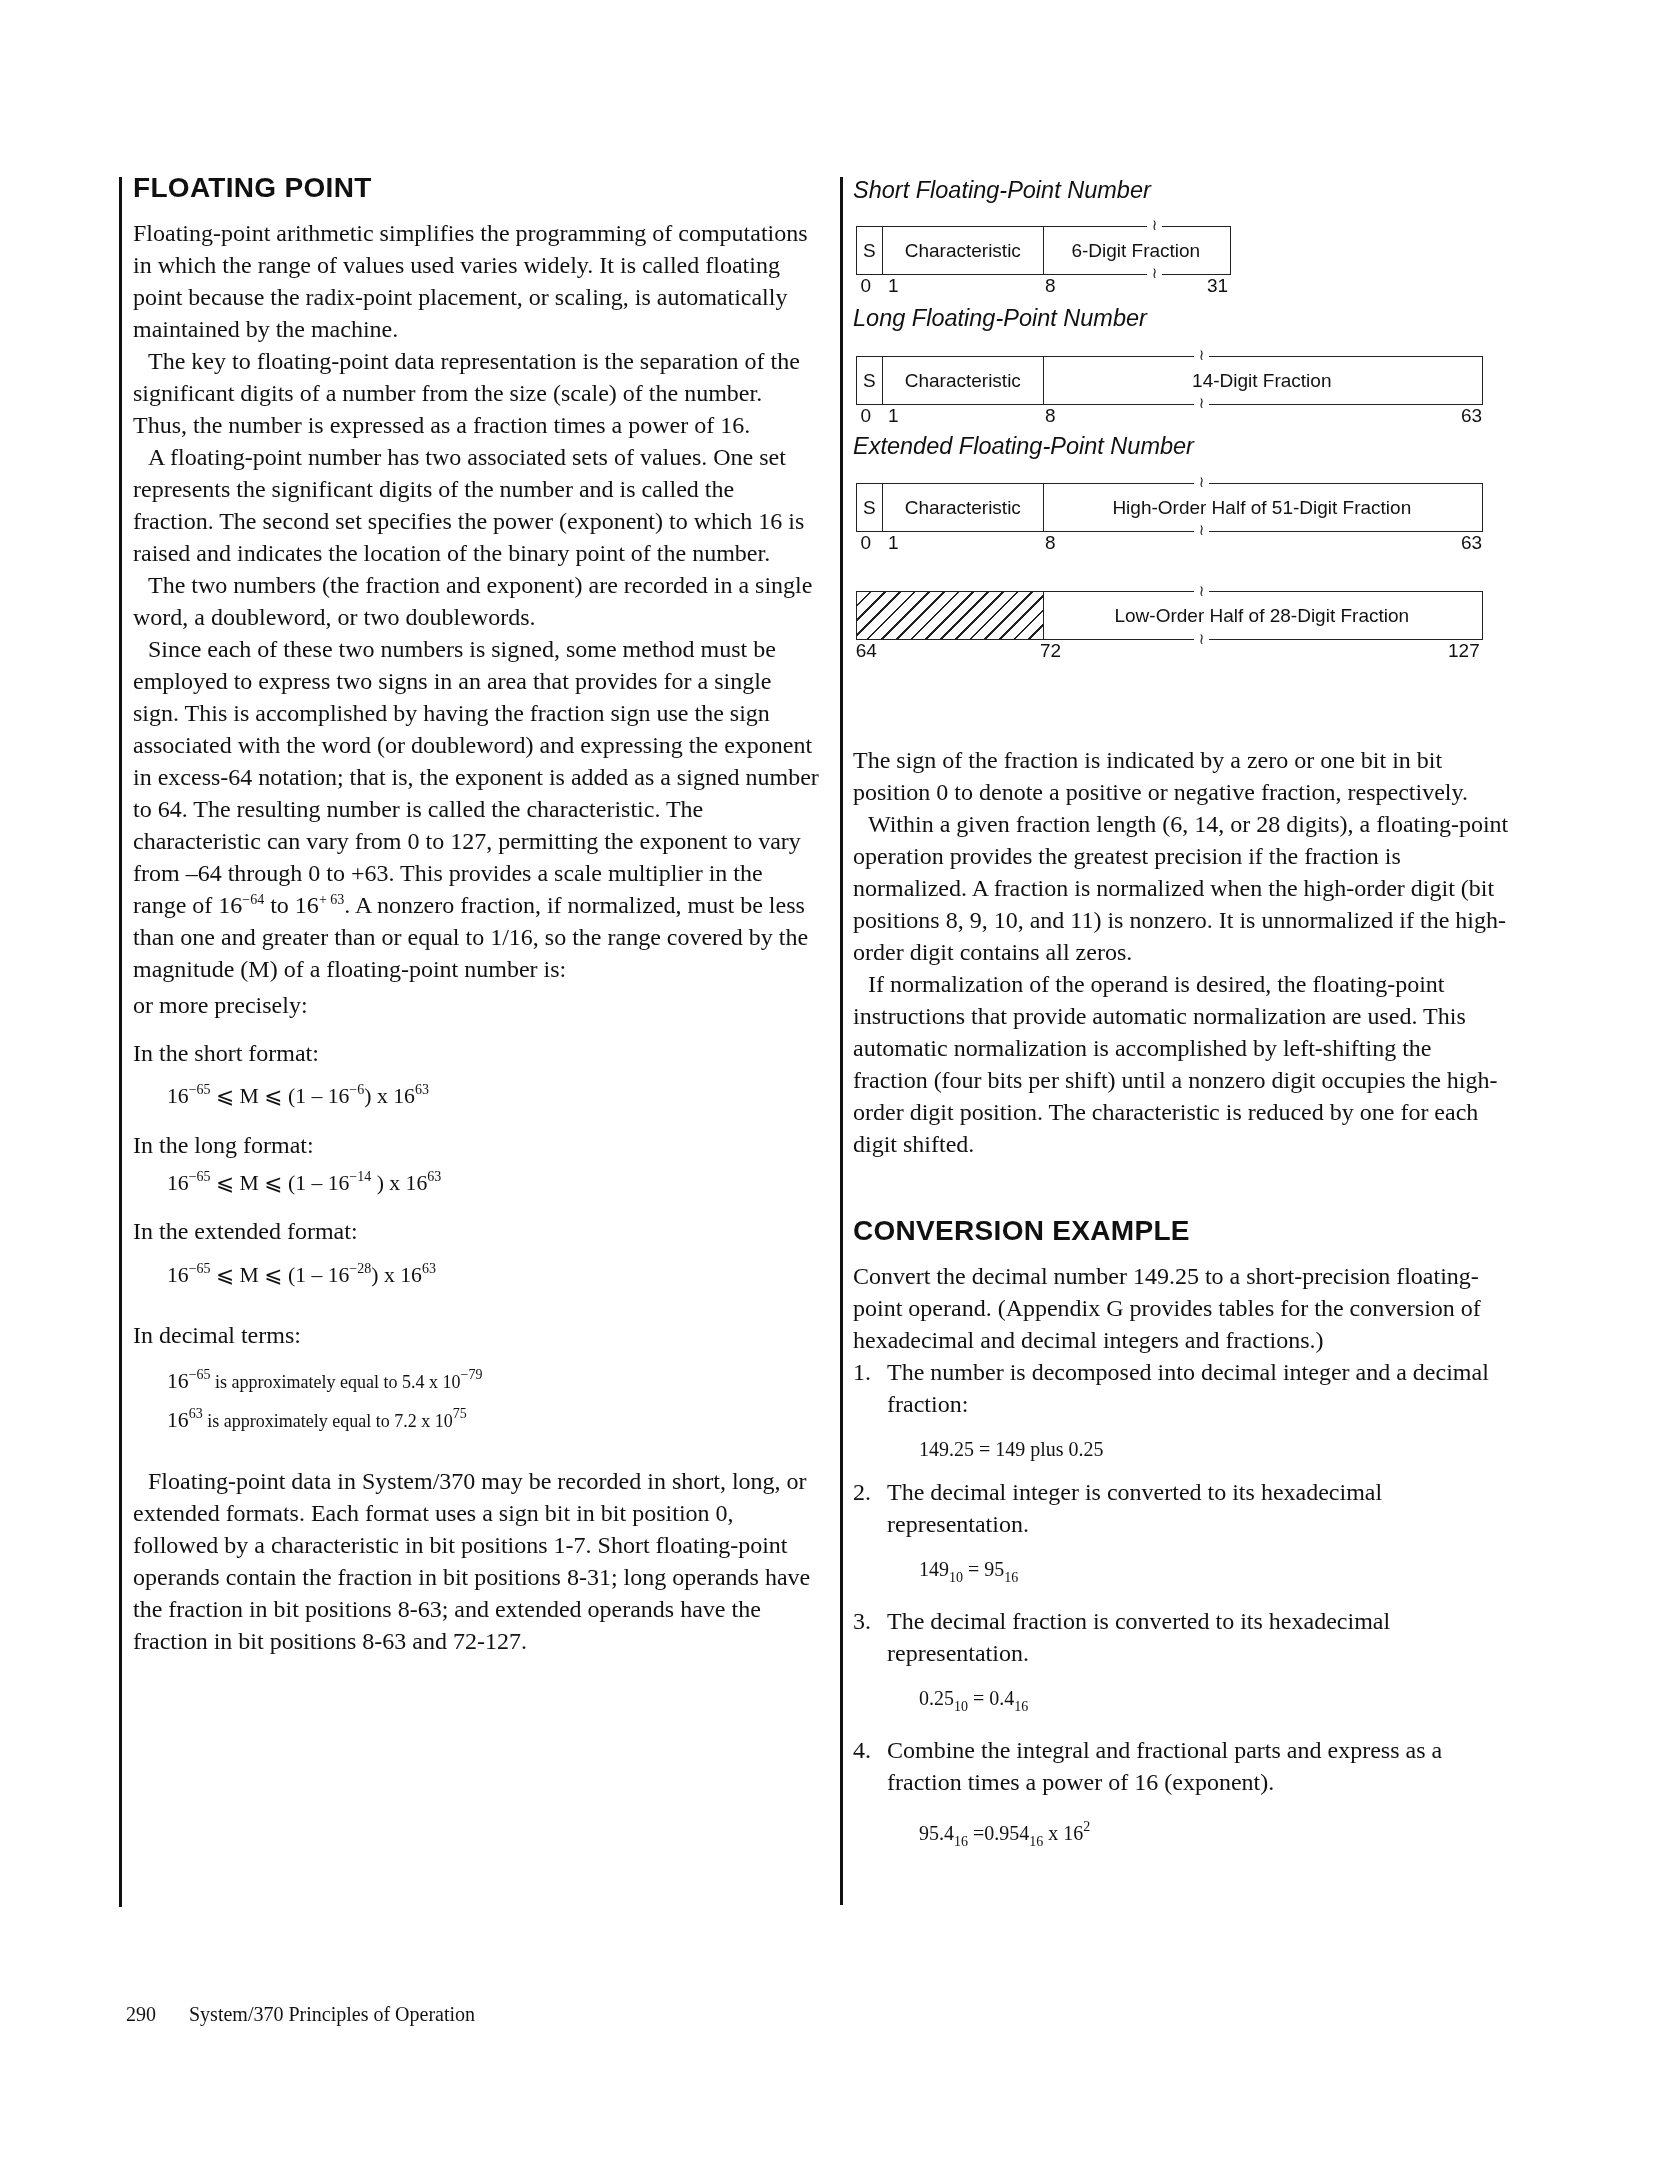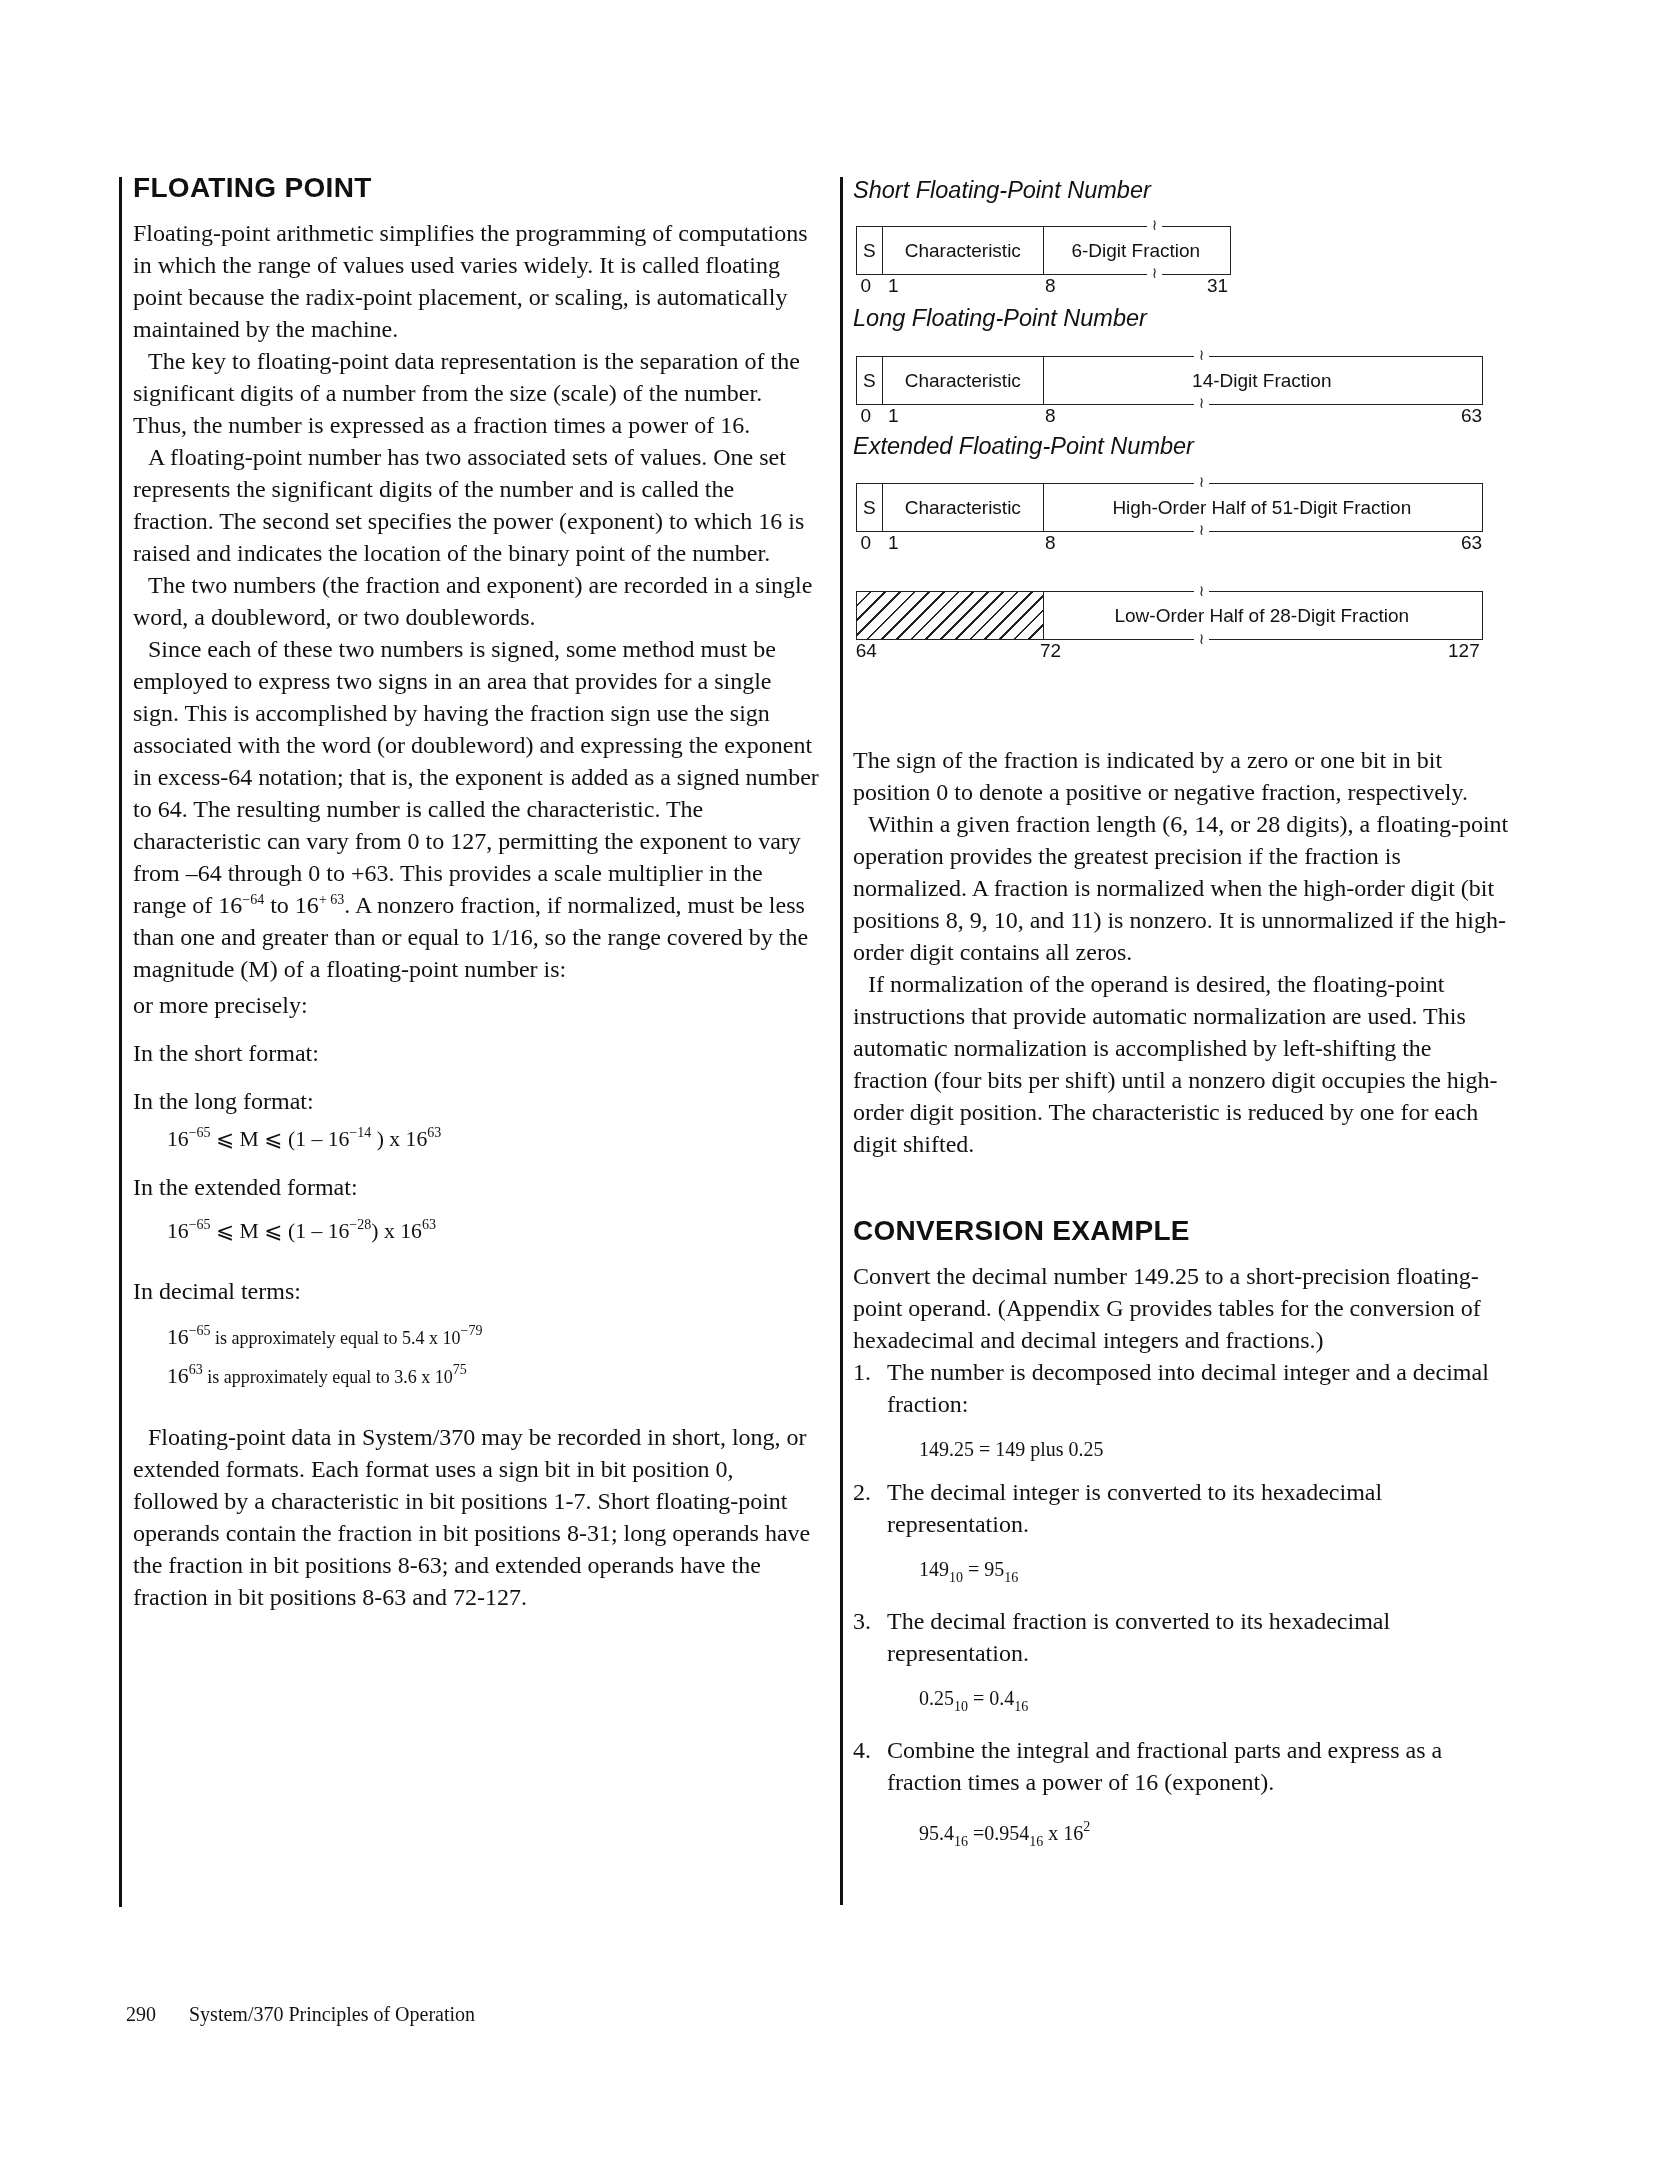--- a/index.html
+++ b/index.html
@@ -52,40 +52,43 @@
   <p class="body">Floating-point arithmetic simplifies the programming of computations in which the range of values used varies widely. It is called floating point because the radix-point placement, or scaling, is automatically maintained by the machine.</p>
   <p class="body indent">The key to floating-point data representation is the separation of the significant digits of a number from the size (scale) of the number. Thus, the number is expressed as a fraction times a power of 16.</p>
   <p class="body indent">A floating-point number has two associated sets of values. One set represents the significant digits of the number and is called the fraction. The second set specifies the power (exponent) to which 16 is raised and indicates the location of the binary point of the number.</p>
   <p class="body indent">The two numbers (the fraction and exponent) are recorded in a single word, a doubleword, or two doublewords.</p>
   <p class="body indent"><span>Since each of these two numbers is signed, some method must be employed to express two signs in an area that provides for a single sign. This is accomplished by having the fraction sign use the sign associated with the word (or doubleword) and expressing the exponent in excess-64 notation; that is, the exponent is added as a signed number to 64. The resulting number is called the characteristic. The characteristic can vary from 0 to 127, permitting the exponent to vary from –64 through 0 to +63. This provides a scale multiplier in the range of 16</span><sup>−64</sup> <span>to 16</span><sup>+ 63</sup><span>. A nonzero fraction, if normalized, must be less than one and greater than or equal to 1/16, so the range covered by the magnitude (M) of a floating-point number is:</span></p>
 
   <p class="body" style="margin-top:3.8px;">or more precisely:</p>
   <div class="gap-s"></div>
 
   <p class="body">In the short format:</p>
+  <div class="formula" style="margin-top:5.6px;">
+    <span>16</span><sup>−65</sup><span> ⩽ M ⩽ (1 – 16</span><sup>−6</sup><span>) x 16</span><sup>63</sup>
+  </div>
   <div class="gap-s"></div>
 
   <p class="body">In the long format:</p>
   <div class="formula">
     <span>16</span><sup>−65</sup><span> ⩽ M ⩽ (1 – 16</span><sup>−14</sup><span> ) x 16</span><sup>63</sup>
   </div>
   <div class="gap-s"></div>
 
   <p class="body">In the extended format:</p>
   <div class="formula" style="margin-top:5.6px;">
     <span>16</span><sup>−65</sup><span> ⩽ M ⩽ (1 – 16</span><sup>−28</sup><span>) x 16</span><sup>63</sup>
   </div>
   <div class="gap-m"></div>
 
   <p class="body">In decimal terms:</p>
   <div class="formula" style="margin-top:7.5px;">
     <span>16</span><sup>−65</sup><span class="small"> is approximately equal to 5.4 x 10</span><sup>−79</sup>
   </div>
   <div class="formula">
-    <span>16</span><sup>63</sup><span class="small"> is approximately equal to 3.6 x 10</span><sup>75</sup>
+    <span>16</span><sup>63</sup><span class="small"> is approximately equal to 7.2 x 10</span><sup>75</sup>
   </div>
   <div class="gap-m"></div>
 
   <p class="body indent">Floating-point data in System/370 may be recorded in short, long, or extended formats. Each format uses a sign bit in bit position 0, followed by a characteristic in bit positions 1-7. Short floating-point operands contain the fraction in bit positions 8-31; long operands have the fraction in bit positions 8-63; and extended operands have the fraction in bit positions 8-63 and 72-127.</p>
 </div>
 
 <div class="col" style="left:853px; top:177px; width:640px; height:490px;">
 
   <div class="dgm-title" style="top:0;">Short Floating-Point Number</div>
   <div class="fmt-box" style="left:2.8px; top:49px; width:375px;">

